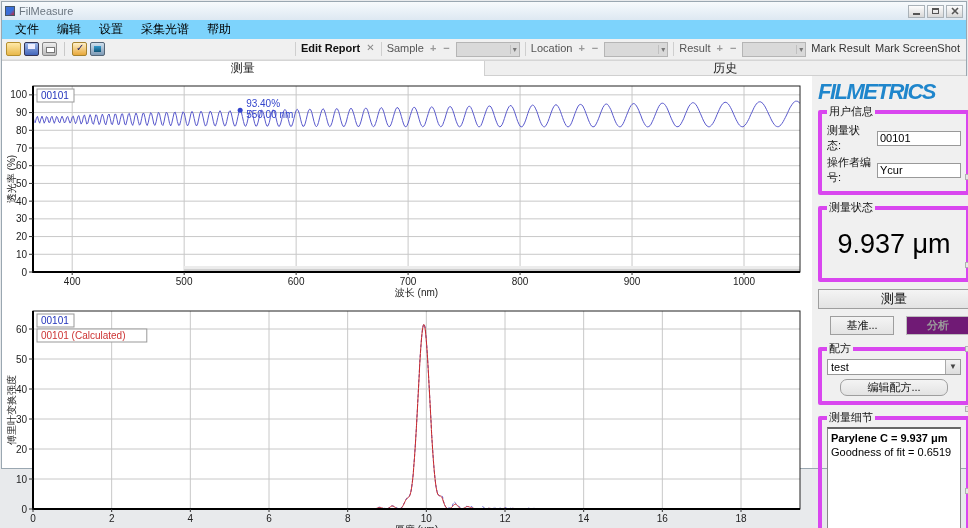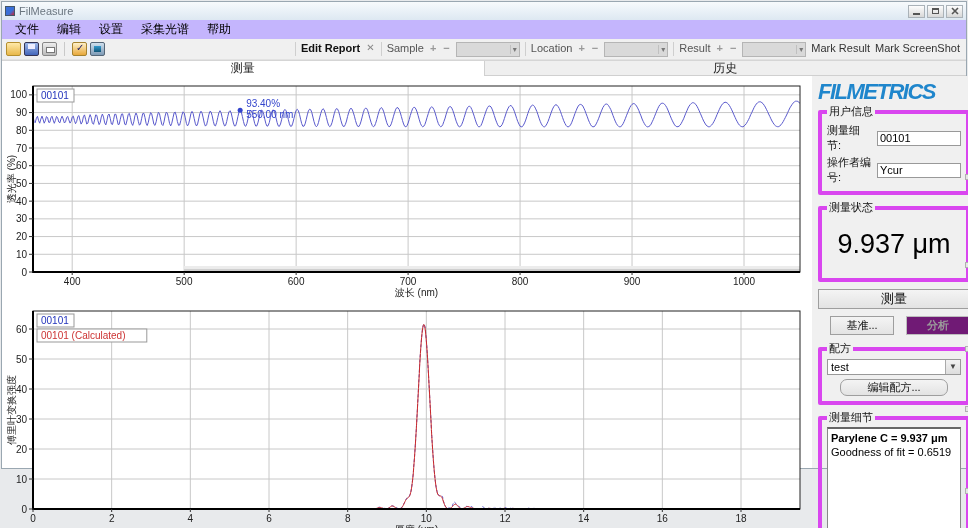--- a/index.html
+++ b/index.html
@@ -21,21 +21,21 @@
   .title-text { font-size:11px; color:#6b7680; }
   .winbtns { margin-left:auto; display:flex; gap:2px; }
   .winbtn {
     width:17px; height:13px; background:linear-gradient(#fdfdfd,#d8d8d8);
     border:1px solid #aab2b8; display:flex; align-items:center; justify-content:center;
   }
   .winbtn .min { width:7px; height:0; border-bottom:2px solid #555; margin-top:5px; }
   .winbtn .rst { width:7px; height:6px; border:1px solid #555; border-top:2px solid #555; }
   .winbtn svg { display:block; }
   
-  .menubar { height:19px; display:flex; align-items:center; padding-left:4px; background:#c4b5fd; flex:0 0 auto; }
+  .menubar { height:19px; display:flex; align-items:center; padding-left:4px; background:#7dd3fc; flex:0 0 auto; }
   .menu-item { padding:2px 9px; font-size:12px; }
   
   .toolbar { height:21px; display:flex; align-items:center; padding:0 4px; background:#f0f0f0; flex:0 0 auto; border-bottom:1px solid #e2e2e2; }
   .tb-icons { display:flex; align-items:center; gap:3px; }
   .tico { width:15px; height:14px; border-radius:2px; position:relative; }
   .tico-open { background:linear-gradient(#ffe9a8,#e8b84a); border:1px solid #b58f2e; }
   .tico-save { background:linear-gradient(#9db8e8,#4466bb); border:1px solid #335; }
   .tico-save::after { content:""; position:absolute; left:3px; top:1px; width:7px; height:5px; background:#eef; }
   .tico-print { background:linear-gradient(#eee,#bbb); border:1px solid #888; }
   .tico-print::after { content:""; position:absolute; left:3px; top:4px; width:7px; height:4px; background:#fff; border:1px solid #777; }
@@ -301,21 +301,21 @@
           </svg></div>
     </div>
 
     <div class="side">
       <div class="logo">FILMETRICS</div>
       <div class="logo-hatch"></div>
 
       <fieldset class="grp">
         <legend>用户信息</legend>
         <div class="frow">
-          <label>测量细节:</label>
+          <label>测量状态:</label>
           <input value="00101" style="">
         </div>
         <div class="frow">
           <label>操作者编号:</label>
           <input value="Ycur" style="">
         </div>
       </fieldset>
 
       <fieldset class="grp">
         <legend>测量状态</legend>

